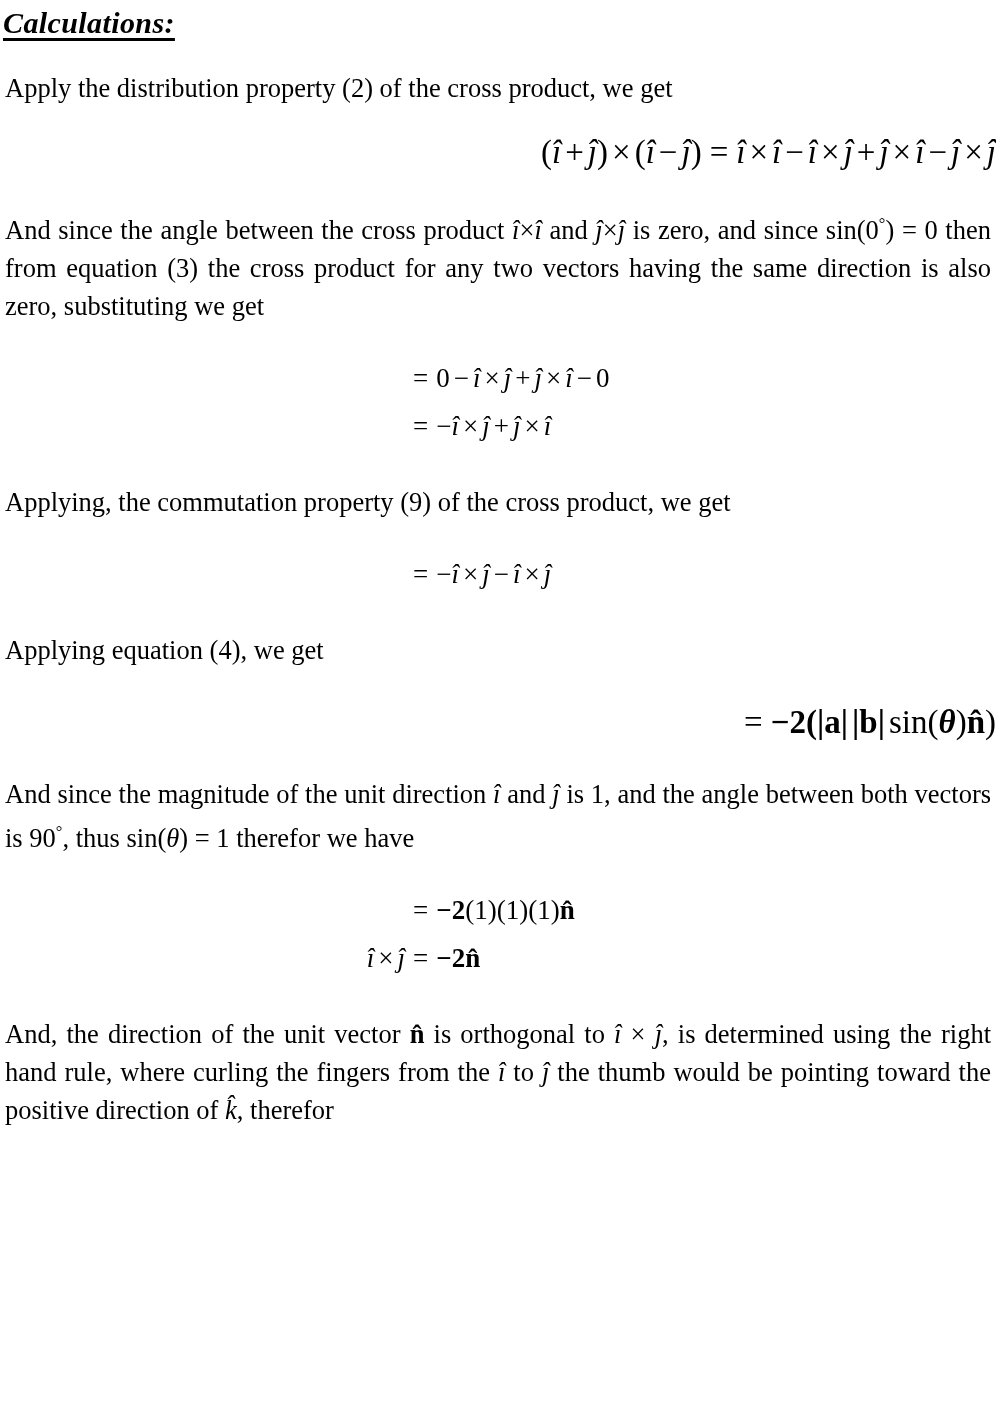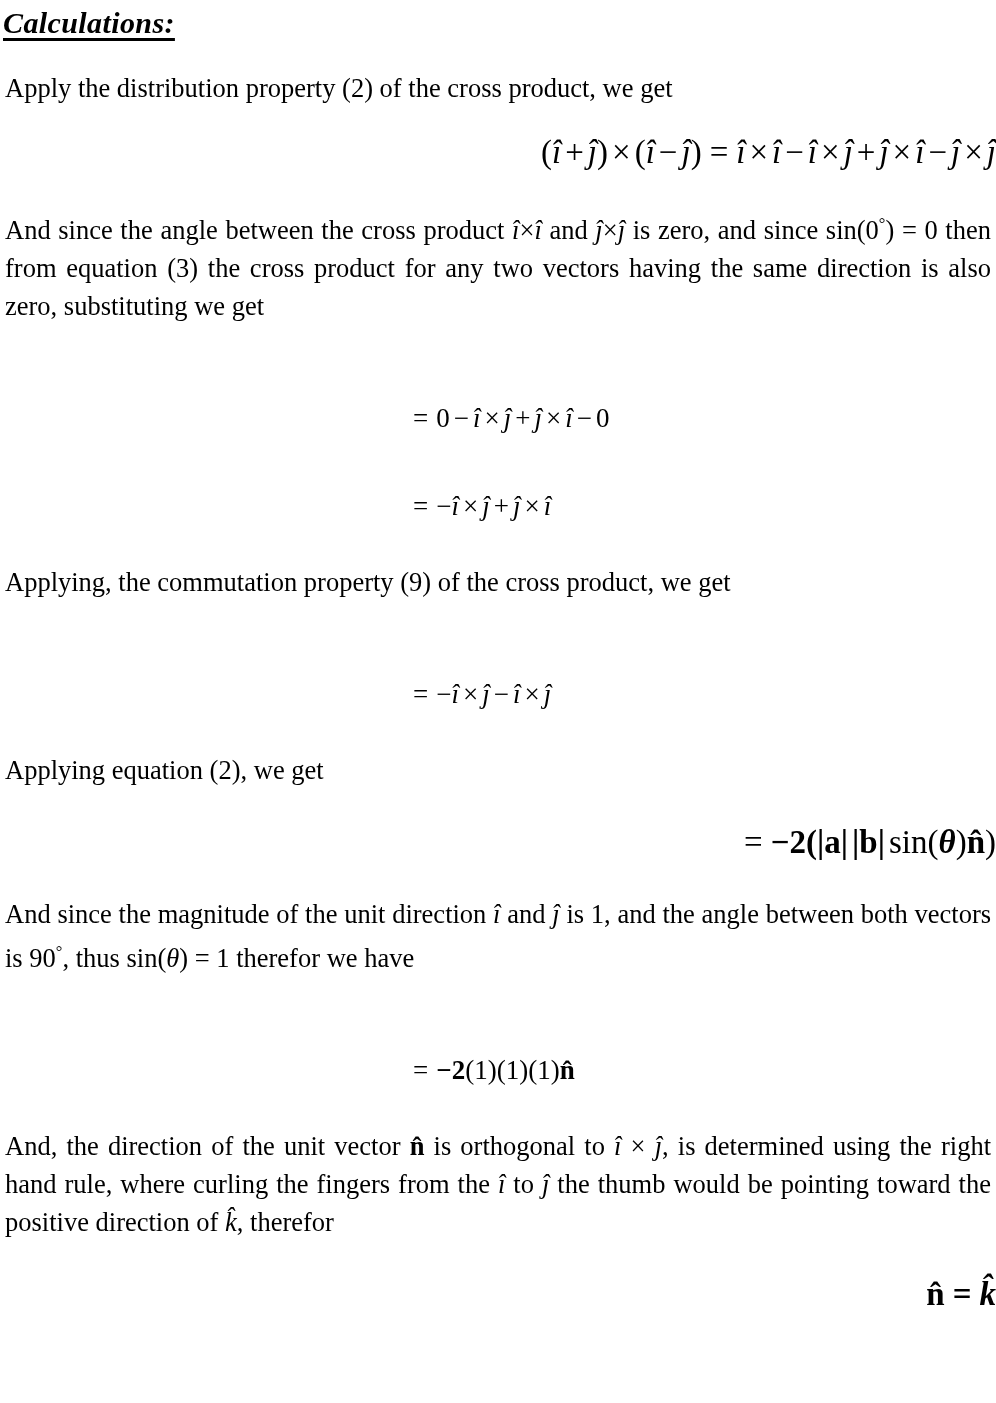--- a/index.html
+++ b/index.html
@@ -58,21 +58,20 @@
   }
   
   .eq-rows {
     display: block;
     width: 100%;
   }
   .eq-row {
     display: block;
     white-space: nowrap;
     line-height: 44px;
-    margin-top: 40px;
   }
   .eq-row .lhs {
     display: inline-block;
     width: 413px;
     text-align: right;
     padding-right: 0;
   }
   .eq-row .rhs {
     display: inline-block;
     text-align: left;
@@ -131,49 +130,49 @@
   <div class="gap-m"></div>
 
   <div class="eq-rows">
     <div class="eq-row">
       <span class="lhs"></span><span class="rhs" style="font-size:27px;"><span class="mop">=</span><span class="sp-med"></span><span class="mop">−</span><span class="mi">î</span><span class="sp-thin"></span><span class="mop">×</span><span class="sp-thin"></span><span class="mi">ĵ</span><span class="sp-thin"></span><span class="mop">−</span><span class="sp-thin"></span><span class="mi">î</span><span class="sp-thin"></span><span class="mop">×</span><span class="sp-thin"></span><span class="mi">ĵ</span></span>
     </div>
   </div>
 
   <div class="gap-m"></div>
 
-  <p class="para nojust">Applying equation (2), we get</p>
+  <p class="para nojust">Applying equation (4), we get</p>
 
   <div class="gap-m"></div>
 
   <div class="eq-block">
     <span class="eq-line"><span class="mop">=</span><span class="sp-med"></span><span class="mop mb">−</span><span class="mb">2</span><span class="mb">(</span><span class="mb">|</span><span class="mb">a</span><span class="mb">|</span><span class="sp-thin"></span><span class="mb">|</span><span class="mb">b</span><span class="mb">|</span><span class="sp-thin"></span><span class="mop">sin</span><span class="mop">(</span><span class="mbi">θ</span><span class="mop">)</span><span class="mb">n̂</span><span class="mop">)</span></span>
   </div>
 
   <div class="gap-m"></div>
 
   <p class="para"><span>And since the magnitude of the unit direction</span> <span class="mi">î</span> <span>and</span> <span class="mi">ĵ</span> <span>is 1, and the angle between both vectors is 90</span><sup style="font-size:0.62em;">°</sup><span>, thus</span> <span class="mop">sin</span><span class="mop">(</span><span class="mi">θ</span><span class="mop">)</span> <span>= 1 therefor we have</span></p>
 
   <div class="gap-m"></div>
 
   <div class="eq-rows">
     <div class="eq-row">
       <span class="lhs" style="font-size:27px;"></span><span class="rhs" style="font-size:27px;"><span class="mop">=</span><span class="sp-med"></span><span class="mop mb">−</span><span class="mb">2</span><span class="mop">(</span><span class="mop">1</span><span class="mop">)</span><span class="mop">(</span><span class="mop">1</span><span class="mop">)</span><span class="mop">(</span><span class="mop">1</span><span class="mop">)</span><span class="mb">n̂</span></span>
     </div>
+    <div class="eq-row">
+      <span class="lhs" style="font-size:27px;"><span class="mi">î</span><span class="sp-thin"></span><span class="mop">×</span><span class="sp-thin"></span><span class="mi">ĵ</span><span class="sp-med"></span></span><span class="rhs" style="font-size:27px;"><span class="mop">=</span><span class="sp-med"></span><span class="mop mb">−</span><span class="mb">2</span><span class="mb">n̂</span></span>
+    </div>
   </div>
 
   <div class="gap-m"></div>
 
   <p class="para"><span>And, the direction of the unit vector</span> <span class="mb">n̂</span> <span>is orthogonal to</span> <span class="mi">î</span> <span class="mop">×</span> <span class="mi">ĵ</span><span>, is determined using the right hand rule, where curling the fingers from the</span> <span class="mi">î</span> <span>to</span> <span class="mi">ĵ</span> <span>the thumb would be pointing toward the positive direction of</span> <span class="mi">k̂</span><span>, therefor</span></p>
 
   <div class="gap-m"></div>
 
-  <div class="eq-block">
-    <span class="eq-line"><span class="mb">n̂</span><span class="sp-med"></span><span class="mop mb">=</span><span class="sp-med"></span><span class="mbi">k̂</span></span>
-  </div>
 
   <div class="gap-m"></div>
 
 
   <div class="gap-m"></div>
 
 
 </div>
 
 </body></html>

